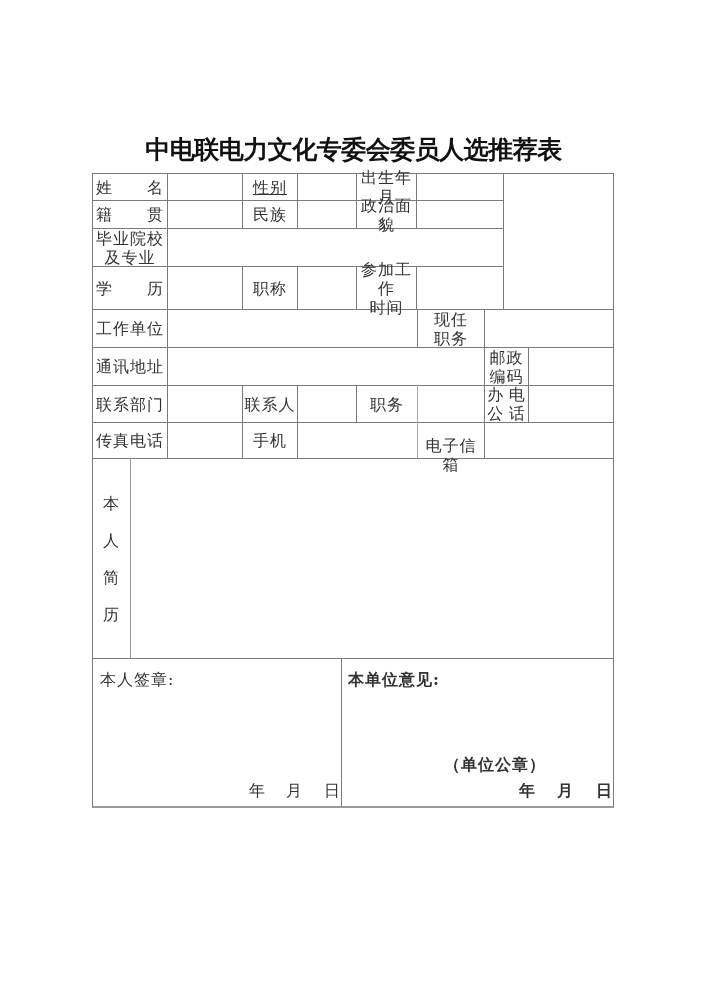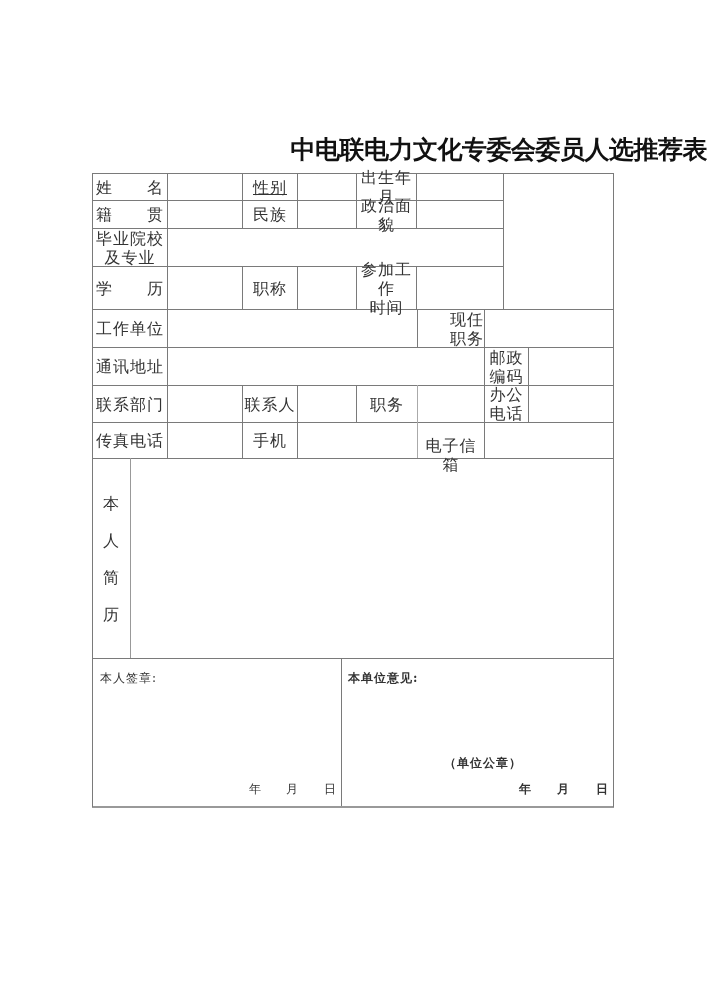--- a/index.html
+++ b/index.html
@@ -1,27 +1,27 @@
 <!DOCTYPE html>
 <html><head>
   <meta charset="utf-8">
   <style>
     html, body { margin: 0; padding: 0; background: #ffffff; }
     body { width: 707px; height: 999px; position: relative; overflow: hidden;
       font-family: "DejaVu Serif", "Liberation Serif", serif; color: #222; }
-    .title { position: absolute; left: 0; width: 707px; top: 133px; text-align: right;
+    .title { position: absolute; left: 0; width: 707px; top: 133px; text-align: center;
       font-family: "DejaVu Sans", "Liberation Sans", sans-serif; font-weight: bold;
       font-size: 25px; letter-spacing: -0.5px; color: #111; }
     .ln { position: absolute; background: #7a7a7a; }
     .h { height: 1px; }
     .v { width: 1px; }
     .lbl { position: absolute; display: flex; align-items: center; justify-content: center;
       font-size: 16px; line-height: 19px; text-align: center; letter-spacing: 1px; color: #333; }
     .cell { position: absolute; }
-    .txt { position: absolute; font-size: 12px; color: #333; letter-spacing: 1px; }
+    .txt { position: absolute; font-size: 16px; color: #333; letter-spacing: 1px; }
   </style>
 </head>
 <body>
 
 <div class="title">中电联电力文化专委会委员人选推荐表</div>
 
 <div>
 
   <div class="ln h" style="left:92px;top:173px;width:522px;"></div>
   <div class="ln h" style="left:92px;top:200px;width:412px;"></div>
@@ -89,35 +89,35 @@
   </div>
 
   <div class="lbl" style="left:93px;top:267px;width:74px;height:42px;">学　　历</div>
   <div class="lbl" style="left:243px;top:267px;width:54px;height:42px;">职称</div>
   <div class="lbl" style="left:357px;top:267px;width:59px;height:42px;flex-direction:column;">
     <span>参加工作</span>
     <span>时间</span>
   </div>
 
   <div class="lbl" style="left:93px;top:310px;width:74px;height:37px;">工作单位</div>
-  <div class="lbl" style="left:418px;top:310px;width:66px;height:37px;flex-direction:column;align-items:flex-end;">
+  <div class="lbl" style="left:418px;top:310px;width:66px;height:37px;flex-direction:column;">
     <span>现任</span>
     <span>职务</span>
   </div>
 
   <div class="lbl" style="left:93px;top:348px;width:74px;height:37px;">通讯地址</div>
   <div class="lbl" style="left:485px;top:348px;width:43px;height:37px;flex-direction:column;">
     <span>邮政</span>
     <span>编码</span>
   </div>
 
   <div class="lbl" style="left:93px;top:386px;width:74px;height:36px;">联系部门</div>
   <div class="lbl" style="left:243px;top:386px;width:54px;height:36px;">联系人</div>
   <div class="lbl" style="left:357px;top:386px;width:60px;height:36px;">职务</div>
-  <div class="lbl" style="left:485px;top:386px;width:43px;height:36px;flex-direction:column;">
+  <div class="lbl" style="left:485px;top:386px;width:43px;height:36px;">
     <span>办公</span>
     <span>电话</span>
   </div>
 
   <div class="lbl" style="left:93px;top:423px;width:74px;height:35px;">传真电话</div>
   <div class="lbl" style="left:243px;top:423px;width:54px;height:35px;">手机</div>
   <div class="lbl" style="left:418px;top:437px;width:66px;height:35px;">电子信箱</div>
 
   <div class="lbl" style="left:93px;top:459px;width:37px;height:199px;flex-direction:column;justify-content:center;gap:18px;">
     <span>本</span>

